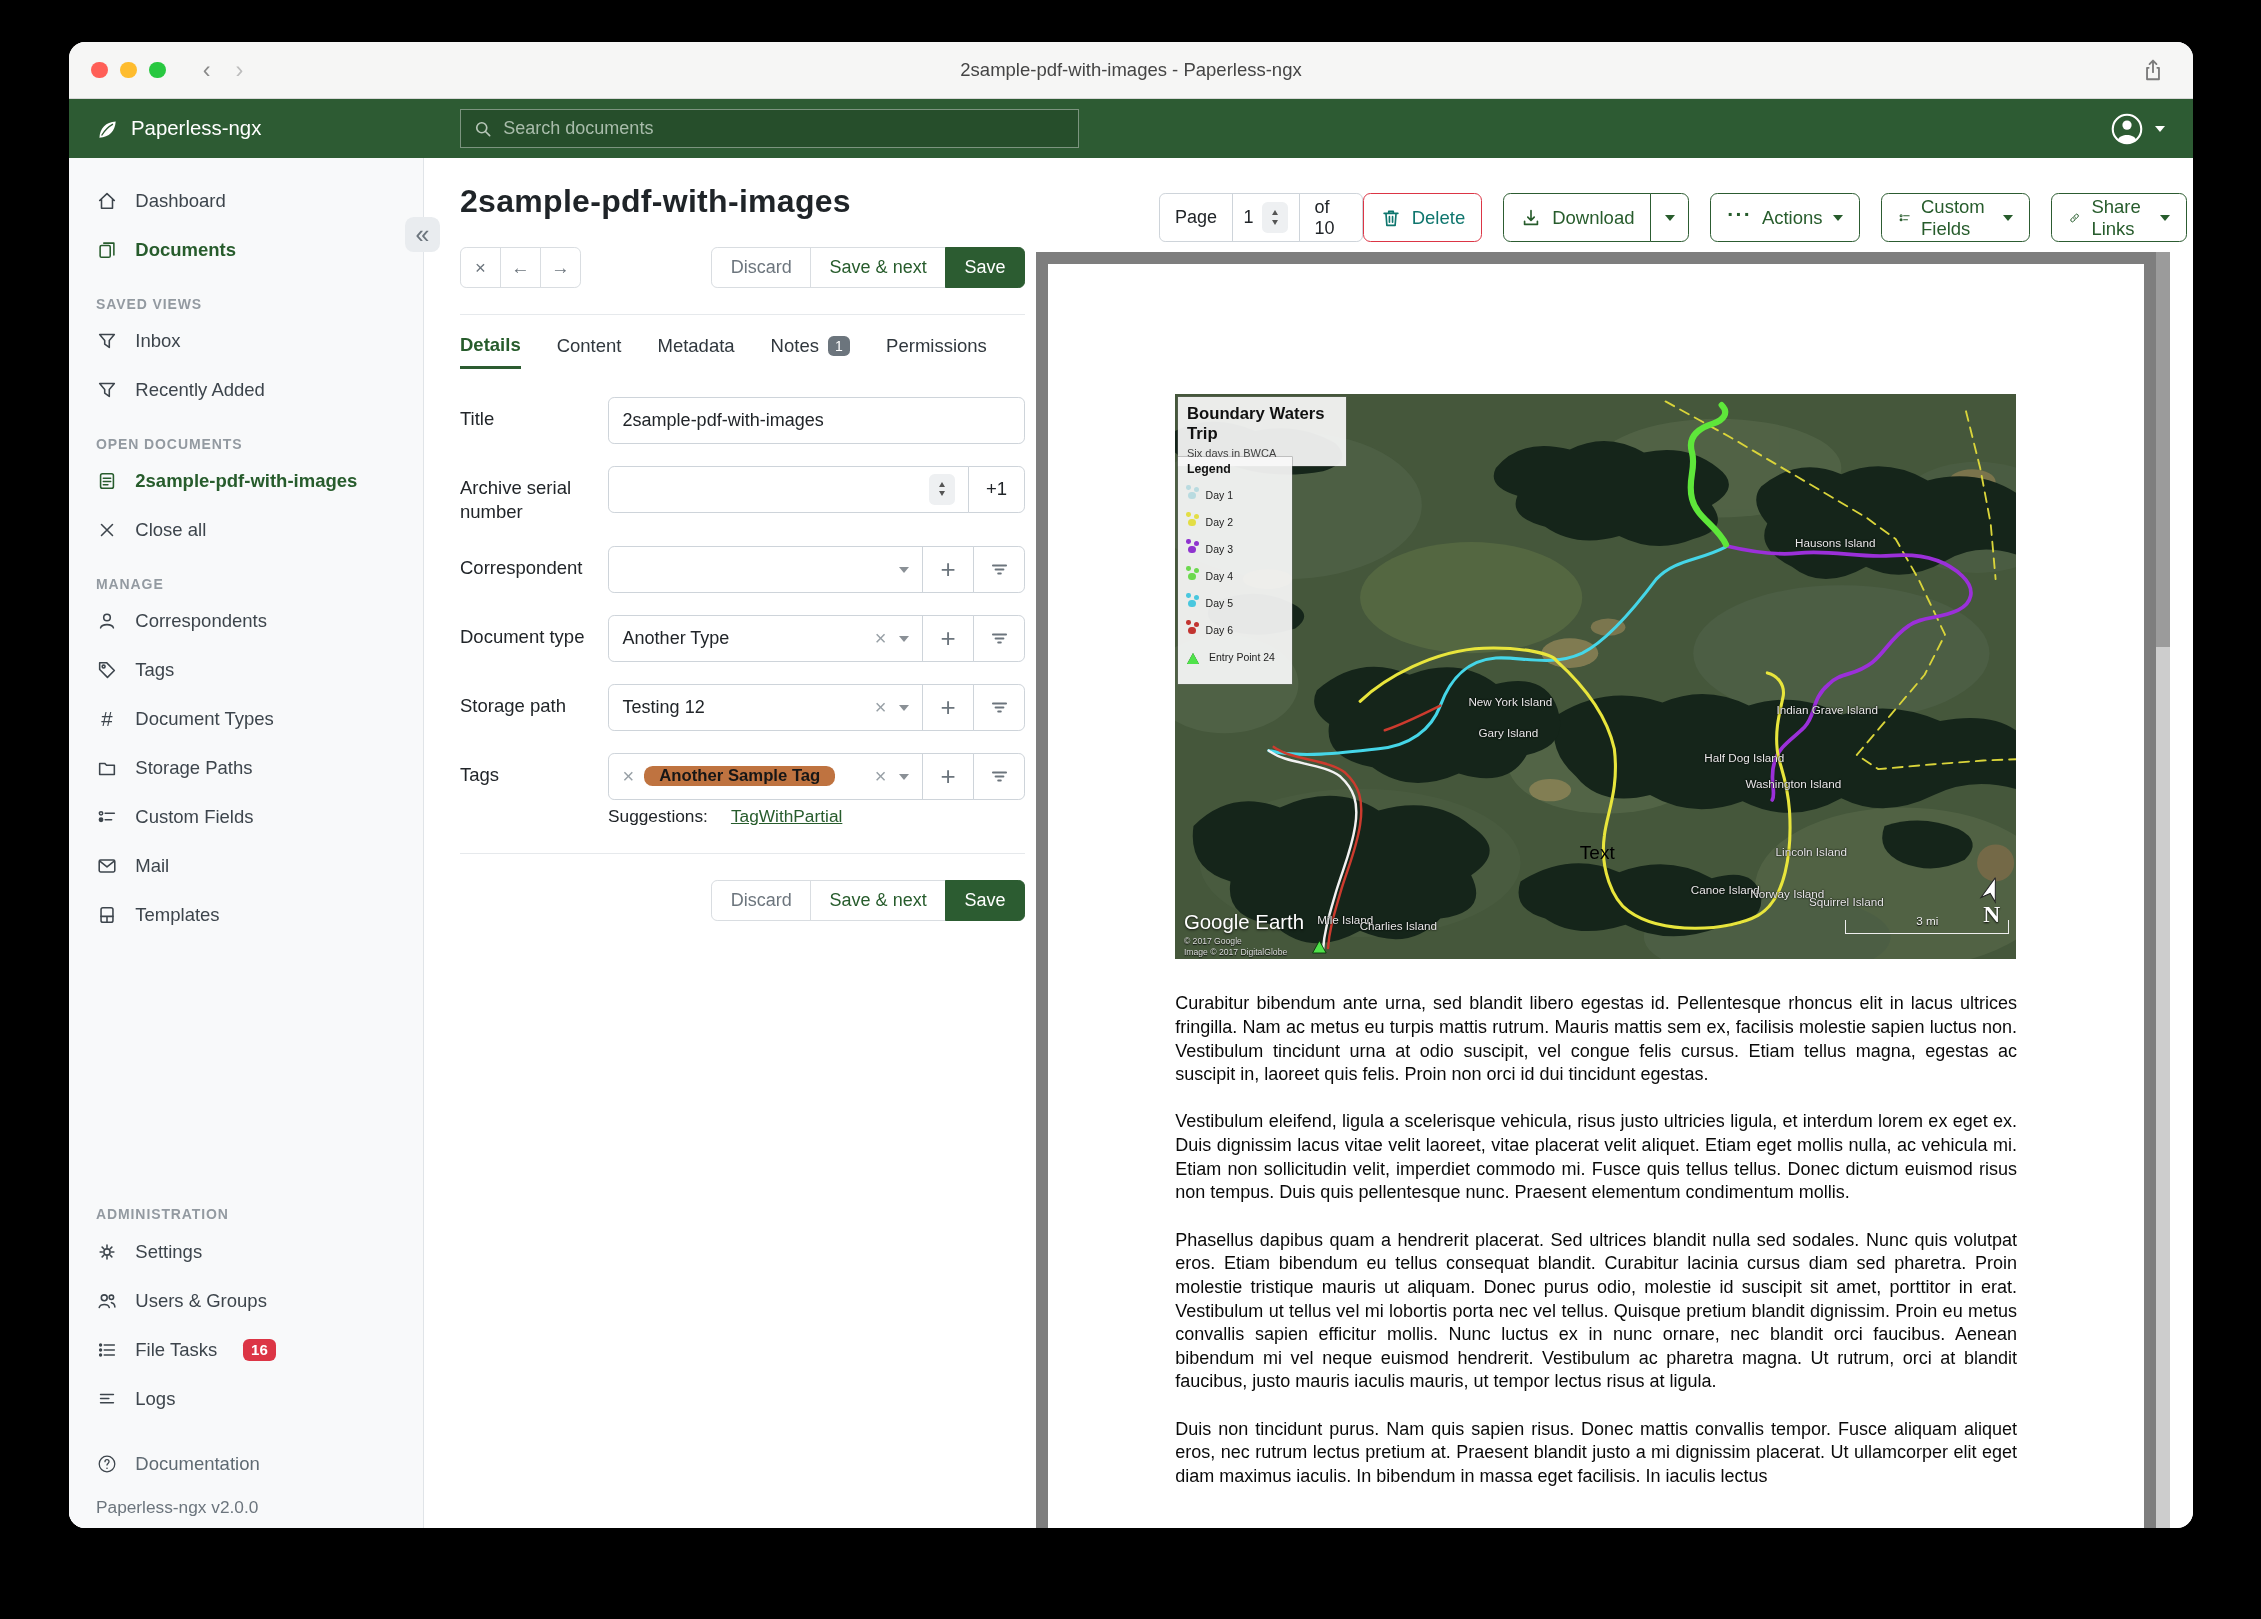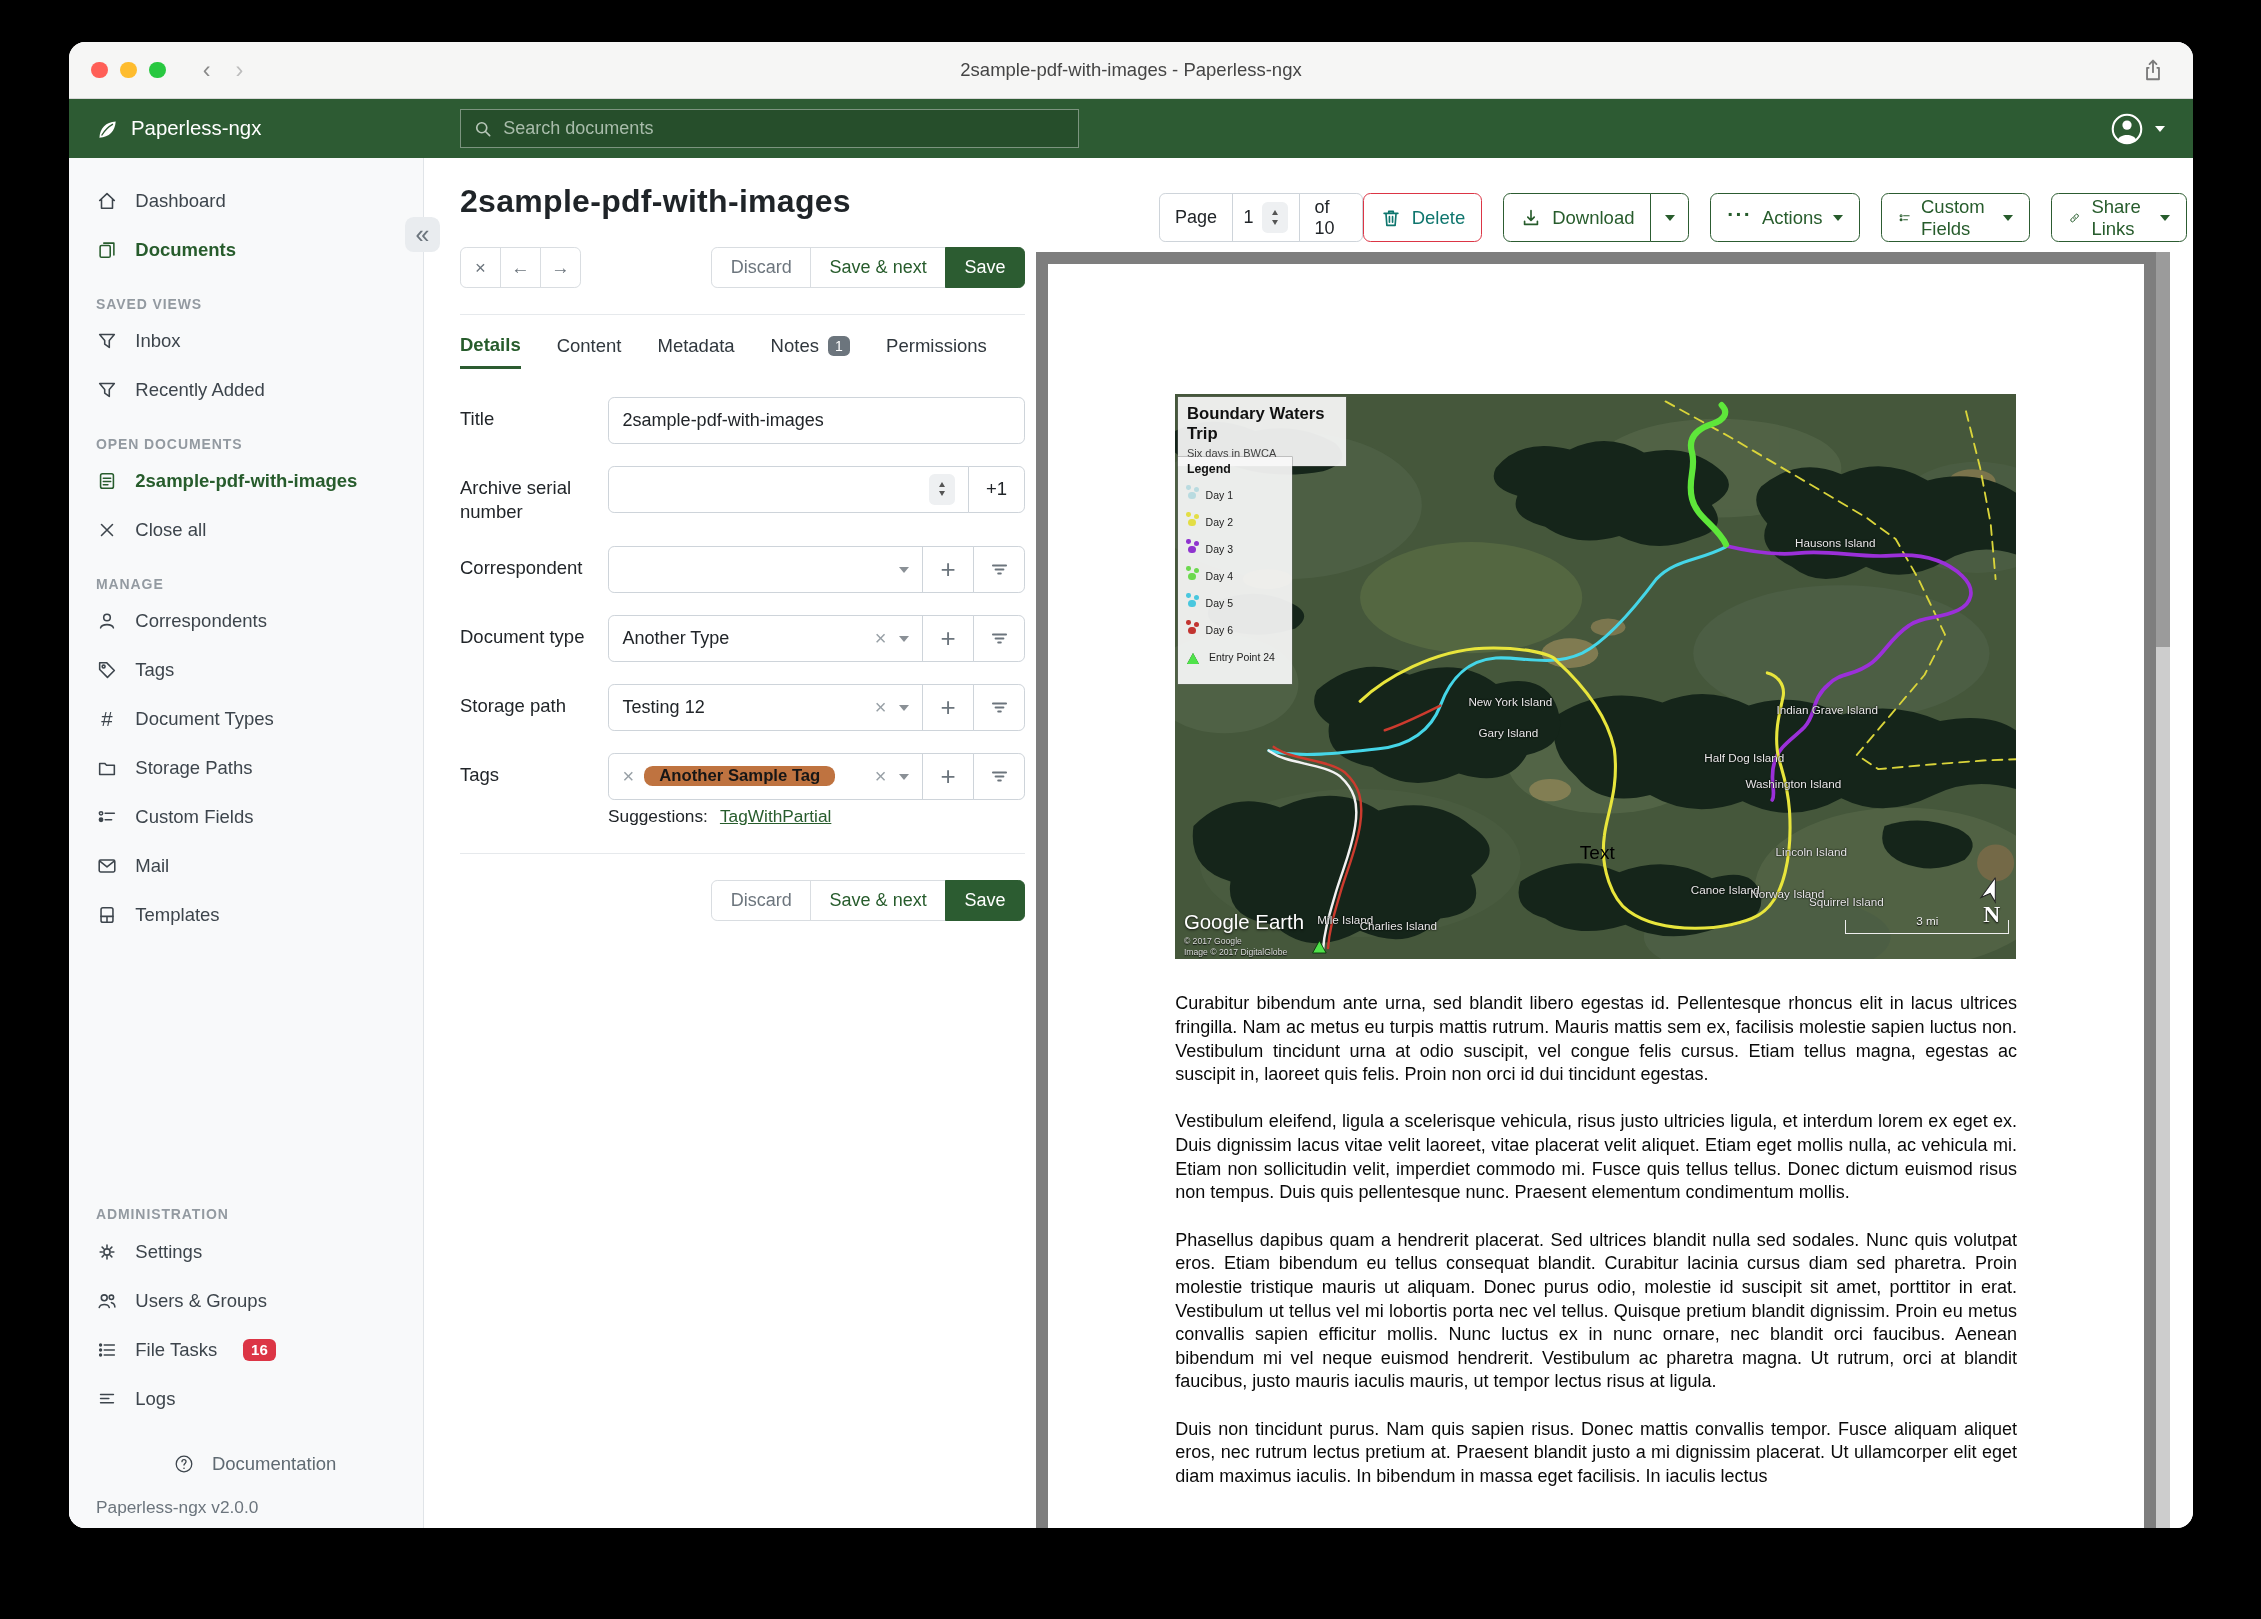--- a/index.html
+++ b/index.html
@@ -101,21 +101,21 @@
   .inner-icons .x { font-size:20px; line-height:1; }
   .dcaret { width:0; height:0; border:5px solid transparent; border-top:6.2px solid #8a9096; margin-top:5.6px; }
   .spinpill { width:26px; height:31px; background:#eef0f2; border-radius:5.6px; display:flex; flex-direction:column;
               align-items:center; justify-content:center; gap:4.3px; }
   .tri-up { width:0; height:0; border:3.7px solid transparent; border-bottom:5px solid #555; }
   .tri-dn { width:0; height:0; border:3.7px solid transparent; border-top:5px solid #555; }
   .chip { height:20px; display:inline-flex; align-items:center; padding:0 15px; border-radius:8.6px;
           font-size:16.7px; font-weight:700; color:#161616; white-space:nowrap; }
   .tagfield { gap:10px; }
   .suggest { margin:-3.7px 0 0 148px; font-size:17.3px; color:#212529; }
-  .suggest a { color:#275c2c; text-decoration:underline; margin-left:12px; }
+  .suggest a { color:#275c2c; text-decoration:underline; margin-left:23px; }
   .bottomrow { margin-top:26px; display:flex; justify-content:flex-end; }
 
   
   .pdfcol { flex:1; display:flex; flex-direction:column; padding-top:35px; min-width:0; }
   .pv-toolbar { display:flex; align-items:center; padding:0 35px 0 123px; flex:0 0 auto; }
   .pv-toolbar .right { display:flex; align-items:center; gap:21px; margin-left:auto; }
   .pgroup { display:flex; }
   .pgroup > * { height:49px; border:1.2px solid #ced4da; background:#fff; margin-left:-1.2px;
                 display:flex; align-items:center; justify-content:center; font-size:18px; color:#212529; }
   .pgroup > *:first-child { margin-left:0; border-radius:6.2px 0 0 6.2px; padding:0 15px; }
@@ -385,21 +385,21 @@
       </div>
       <div class="side-item">
         <span class="sicon">
             <svg class="ic" viewBox="0 0 24 24">
               <path d="M5 7H19M5 11.5H14M5 16H19"></path>
             </svg>
           </span>
         <span>Logs</span>
       </div>
 
-      <div class="side-item muted" style="margin-top:16px;justify-content:center;">
+      <div class="side-item muted" style="margin-top:16px;">
         <span class="sicon">
             <svg class="ic" viewBox="0 0 24 24" style="stroke-width:1.4">
               <circle cx="12" cy="12" r="8.5"></circle>
               <path d="M9.8 9.5c0-3 4.4-3 4.4 0 0 1.8-2.2 1.9-2.2 3.7"></path>
               <circle cx="12" cy="16.6" r=".9" fill="currentColor" stroke="none"></circle>
             </svg>
           </span>
         <span>Documentation</span>
       </div>
       <div class="version">Paperless-ngx v2.0.0</div>

